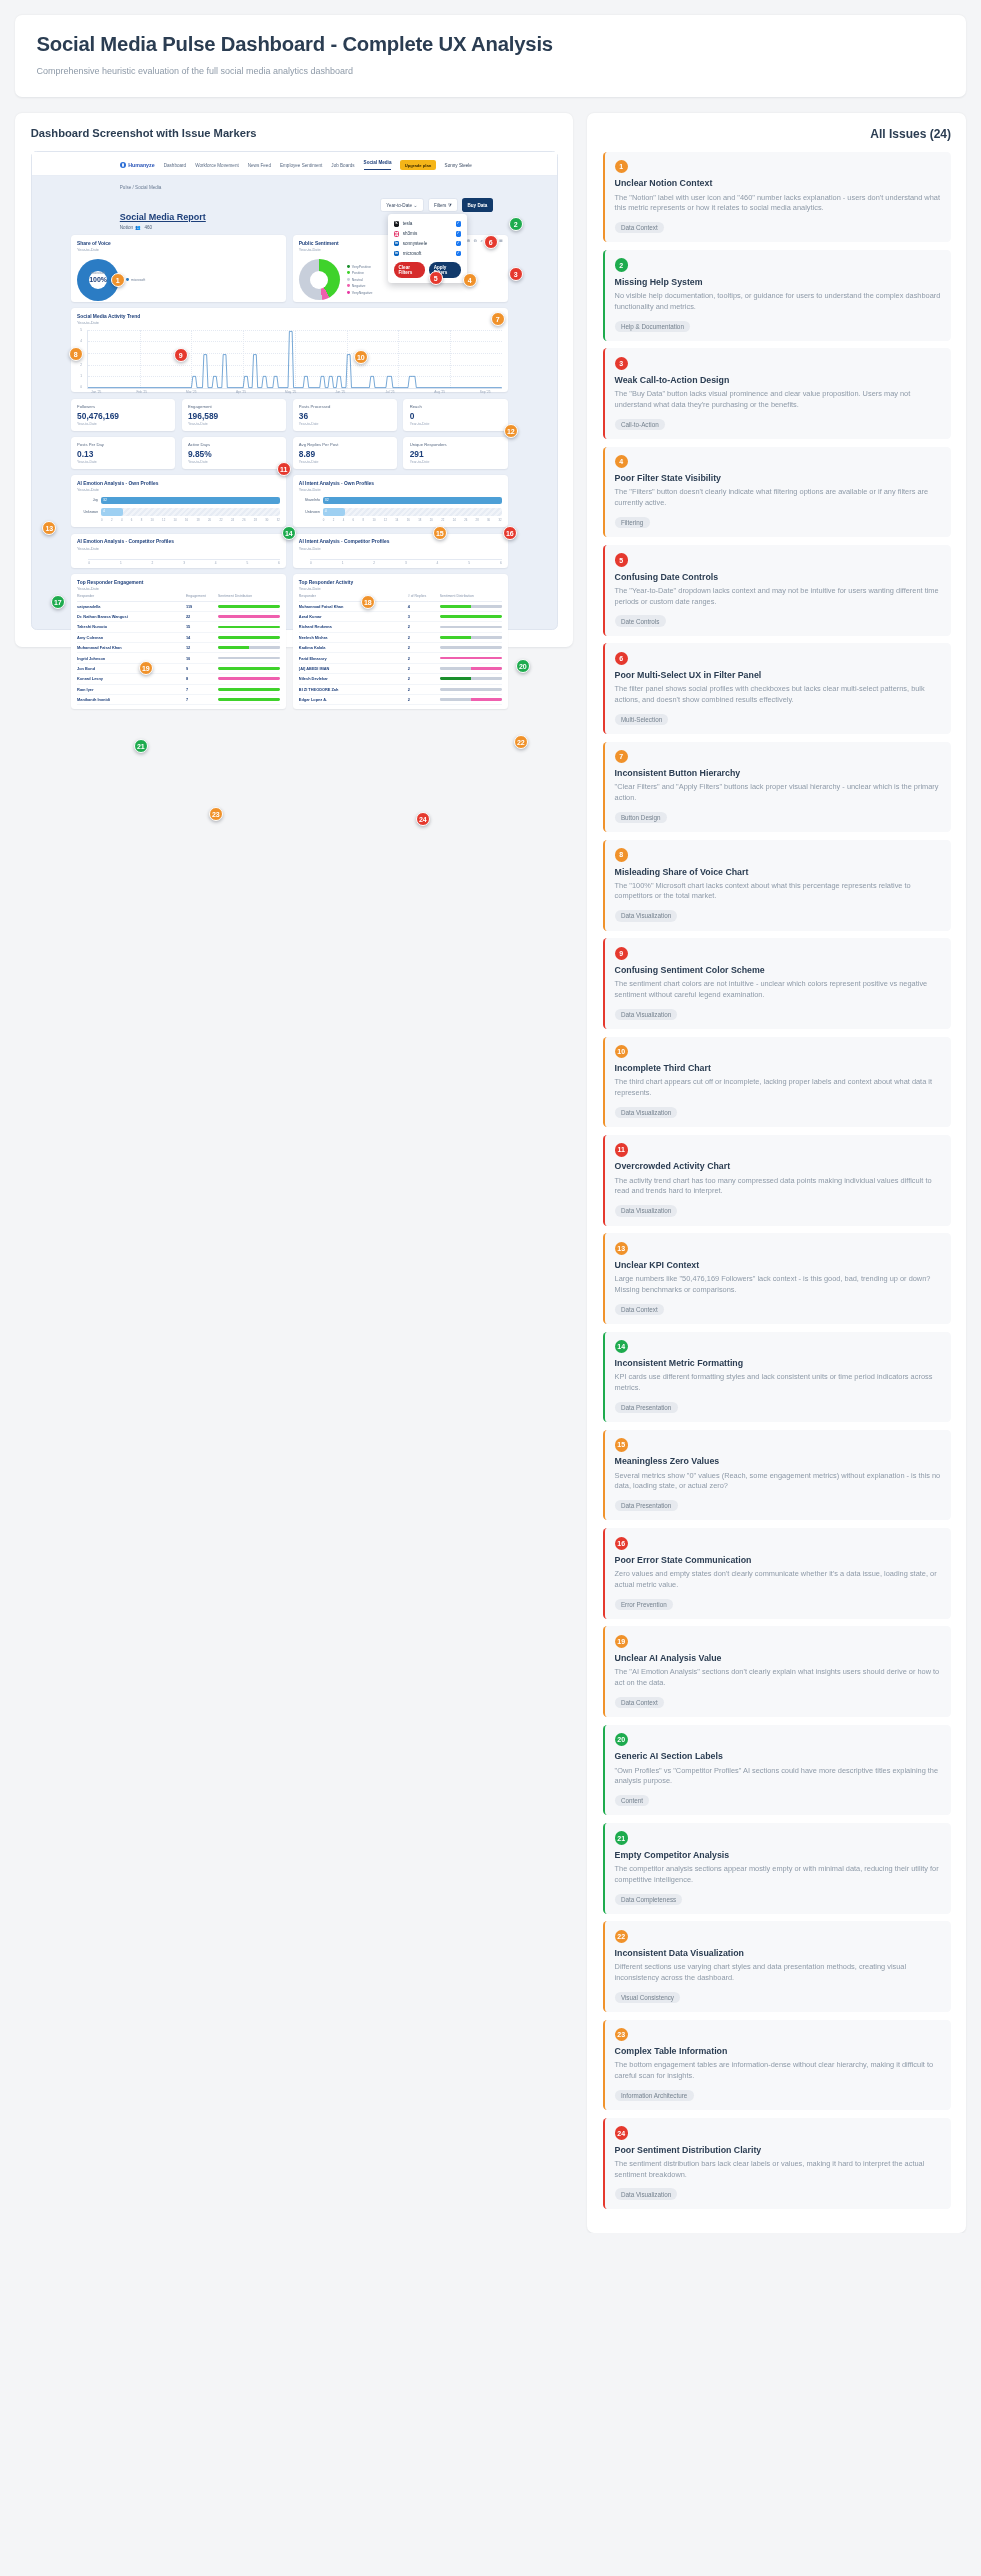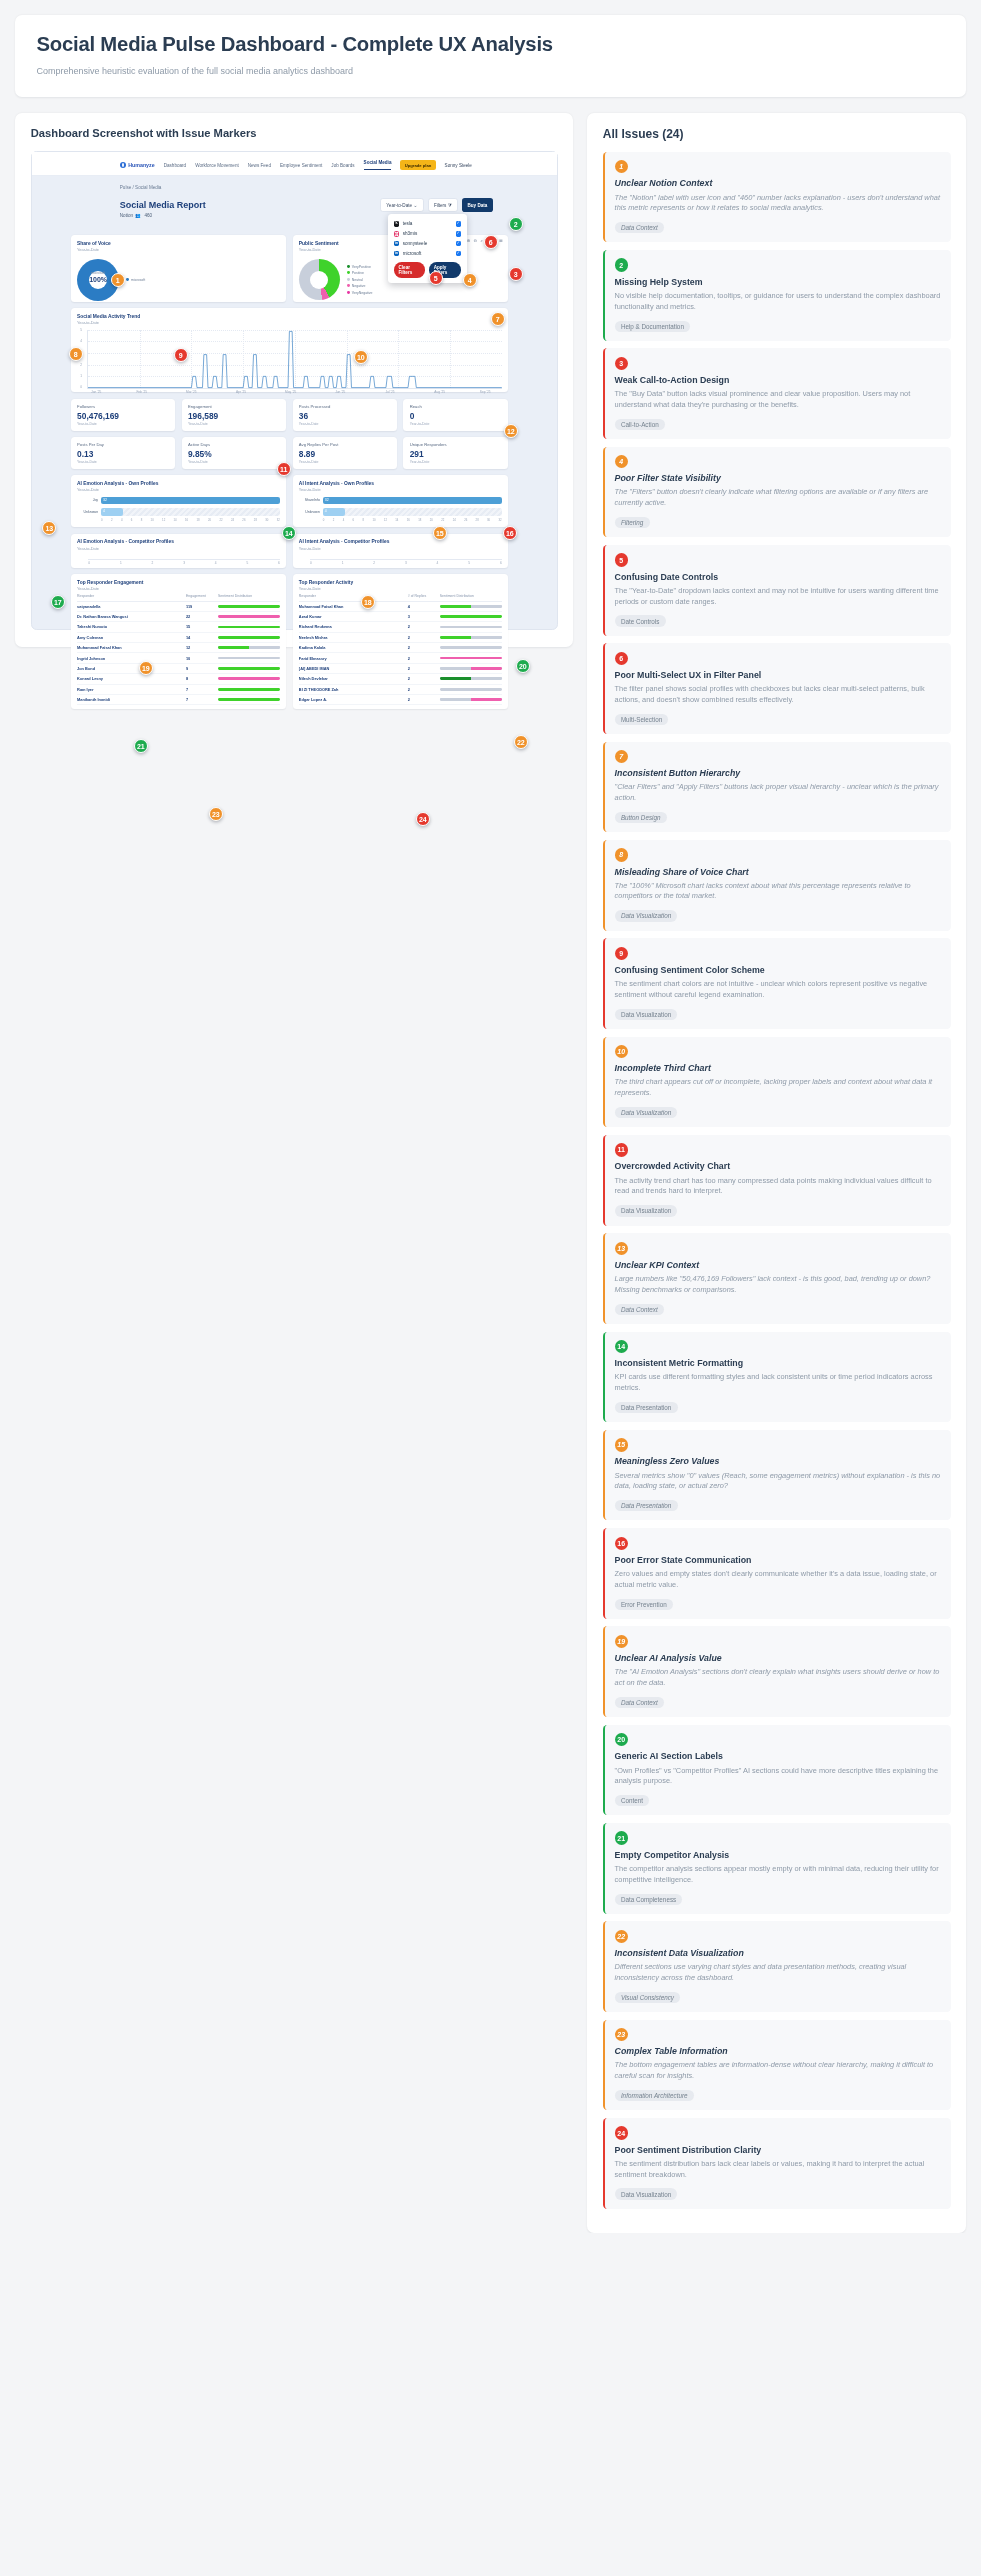--- a/index.html
+++ b/index.html
@@ -48,21 +48,21 @@
   .brand-dot::after{content:"";position:absolute;left:2.1px;top:1.1px;width:2.1px;height:4.2px;border-radius:50%;background:#fff;}
   .nav-link { font-size: 4.6px; color: #5a6b84; white-space: nowrap; }
   .nav-link.active { color: #1d3f7a; font-weight: bold; border-bottom: 1.4px solid #1d3f7a; padding-bottom: 4.2px; }
   .upgrade-btn { background: #f5b518; color: #3d2c00; font-size: 4.2px; font-weight: bold;
     padding: 2.1px 4.2px; border-radius: 2.1px; white-space: nowrap; }
   .user-menu { font-size: 4.6px; color: #3a4a63; white-space: nowrap; }
 
   
   .bc-wrap { padding: 8.4px 0 0 88px; }
   .bc { font-size: 4.6px; color: #6b7c94; }
-  .report-title { font-size: 9px; font-weight: bold; color: #1d3f7a; margin-top: 10px; }
+  .report-title { font-size: 9px; font-weight: bold; color: #1d3f7a; margin-top: 22px; text-decoration: underline; }
   .report-meta { font-size: 4.6px; color: #4a5d77; margin-top: 3.5px; display:flex; gap:2.8px; align-items:center;}
 
   .ctrl-row { position: absolute; right: 64px; top: 46px; display: flex; gap: 4.2px; align-items: center; }
   .ctrl-sel { background:#fff; border:0.7px solid #dfe5ef; border-radius:2.8px; font-size:4.6px;
     color:#3a4a63; padding:3.5px 5.6px; white-space:nowrap; }
   .ctrl-filter { background:#fff; border:0.7px solid #dfe5ef; border-radius:2.8px; font-size:4.6px;
     color:#3a4a63; padding:3.5px 4.9px; white-space:nowrap; }
   .ctrl-buy { background:#123a6b; color:#fff; border-radius:2.8px; font-size:4.6px; padding:4.2px 5.6px;
     font-weight:bold; white-space:nowrap; }
 
@@ -170,27 +170,27 @@
   .mk {
     position:absolute; width:14px; height:14px; border-radius:50%; color:#fff;
     font-size:7px; font-weight:bold; display:flex; align-items:center; justify-content:center;
     box-shadow:0 1.4px 3.5px rgba(16,24,40,.3); border:1.4px solid #fff; z-index:20;
   }
   .mk.red { background:#e5392e; }
   .mk.orange { background:#f0922b; }
   .mk.green { background:#1eab4e; }
 
   
-  .issues-title { font-size:12px; font-weight:bold; color:#2b3d52; margin-bottom:11.2px; }
+  .issues-title { font-size:12px; font-weight:bold; color:#2b3d52; margin-bottom:11.2px;text-align:right; }
   .issue {
     background:#f7f8fa; border-radius:4.2px; border-left:2.8px solid #f0922b;
     padding:8.4px 9.8px 9px 9.8px; margin-bottom:7.7px;
   }
   .issue.sev-red { border-left-color:#e5392e; }
-  .issue.sev-orange { border-left-color:#f0922b;font-style:italic; }
+  .issue.sev-orange { border-left-color:#f0922b; }
   .issue.sev-green { border-left-color:#1eab4e; }
   .badge-num {
     width:13.3px; height:13.3px; border-radius:50%; color:#fff; font-size:7px; font-weight:bold;
     display:flex; align-items:center; justify-content:center; margin-bottom:4.9px;
   }
   .badge-num.red { background:#e5392e; }
   .badge-num.orange { background:#f0922b; }
   .badge-num.green { background:#1eab4e; }
   .issue-title { font-size:8.8px; font-weight:bold; color:#2b3d52; margin-bottom:4.2px; }
   .issue-desc { font-size:7.4px; color:#8e9aa8; line-height:1.45; margin-bottom:6.3px; }

